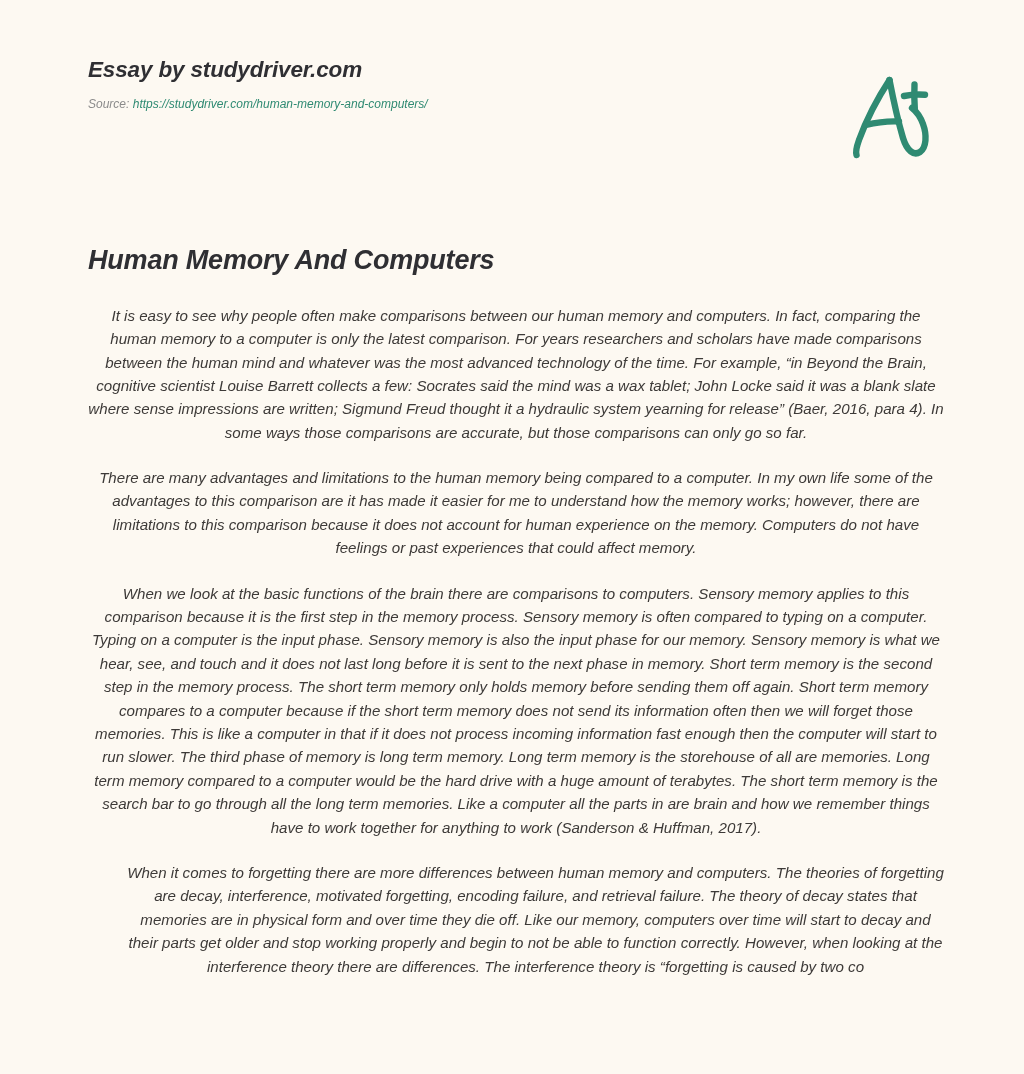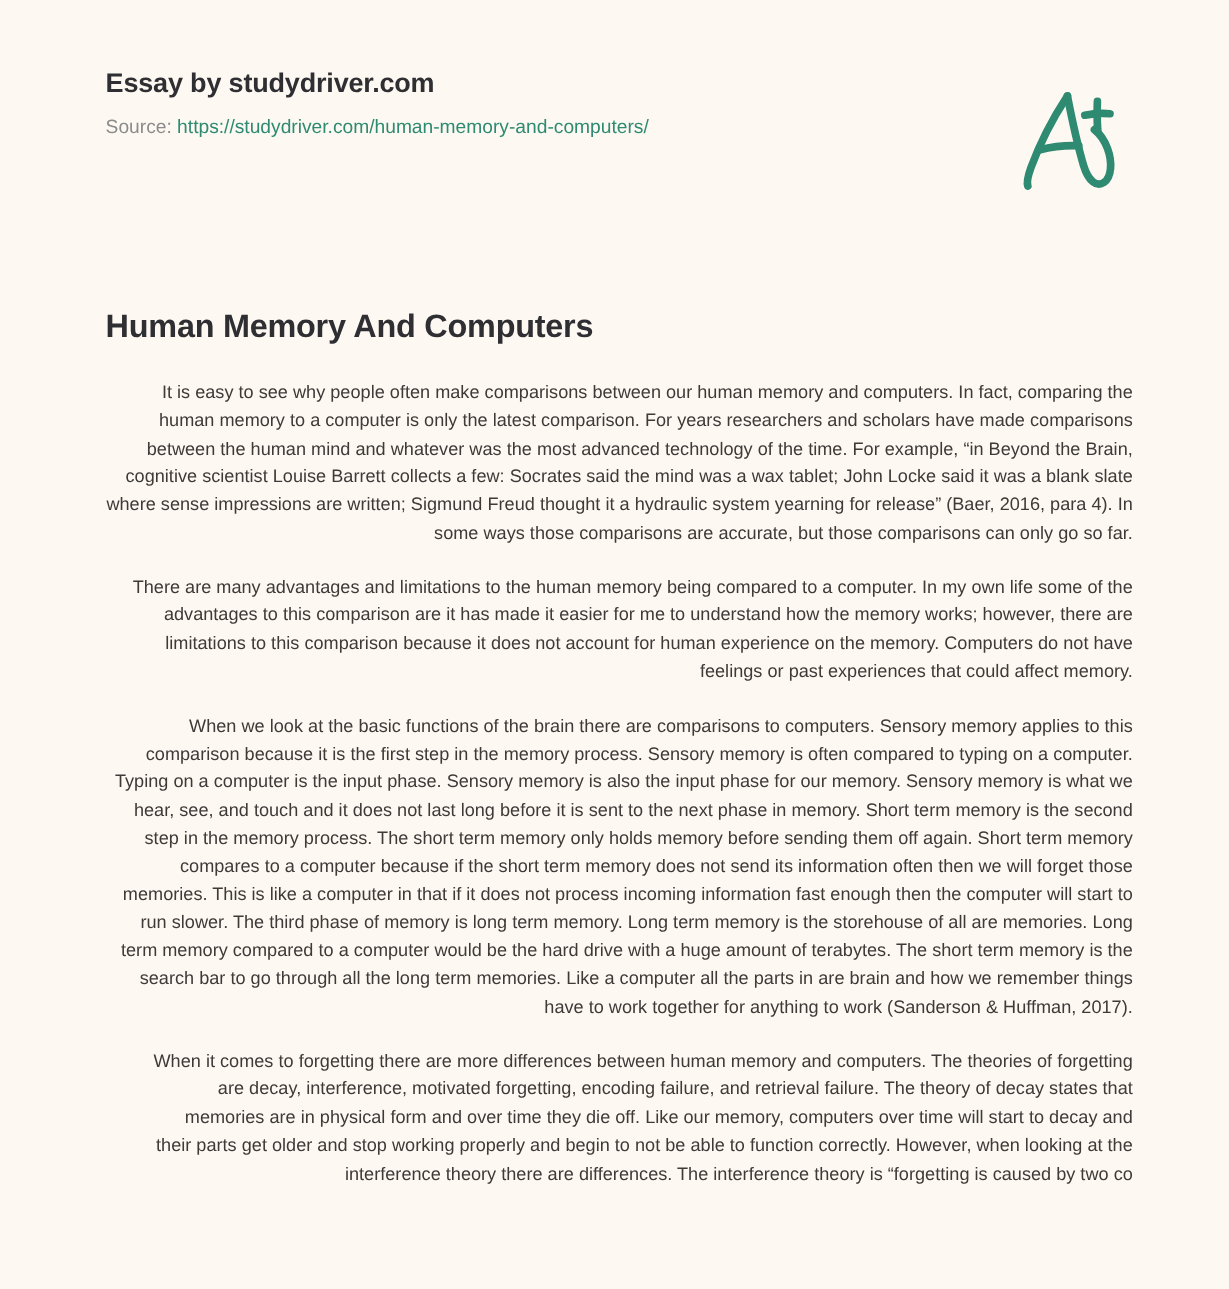--- a/index.html
+++ b/index.html
@@ -14,20 +14,21 @@
     font-family: "Liberation Sans", sans-serif;
     color: #3a3a3a;
     overflow: hidden;
   }
   .page {
     position: relative;
     width: 1024px;
     height: 1074px;
     box-sizing: border-box;
     background: #fdf9f2;
+    font-style: italic;
   }
 
   
   .header {
     position: absolute;
     top: 0;
     left: 0;
     width: 1024px;
     height: 185px;
     padding: 56px 88px 0 88px;
@@ -37,21 +38,21 @@
     font-size: 22.5px;
     font-weight: 700;
     color: #2f2f33;
     letter-spacing: -0.15px;
     line-height: 1.2;
     margin: 0;
     white-space: nowrap;
   }
   .source-line {
     margin-top: 14px;
-    font-size: 16px;
+    font-size: 12px;
     line-height: 1.3;
     white-space: nowrap;
   }
   .source-label {
     color: #8b8b8b;
   }
   .source-url {
     color: #2f8a72;
     text-decoration: none;
   }
@@ -66,38 +67,38 @@
   }
   .logo svg {
     display: block;
     width: 104px;
     height: 104px;
   }
 
   
   .article {
     position: absolute;
-    top: 256px;
+    top: 244px;
     left: 88px;
     width: 856px;
   }
   .article-title {
     font-size: 27px;
     font-weight: 700;
     color: #2f2f33;
     letter-spacing: -0.2px;
     line-height: 1.25;
     margin: 0 0 26px 0;
   }
   .article-body p {
     font-size: 15.1px;
     line-height: 1.55;
     color: #3d3a38;
     margin: 0 0 22px 0;
-    text-align: right;
+    text-align: center;
     letter-spacing: 0.01px;
   }
   .article-body p:last-child {
     margin-bottom: 0;
     margin-left: 39px;
   }
   
   .page-clip {
     position: absolute;
     left: 0;

